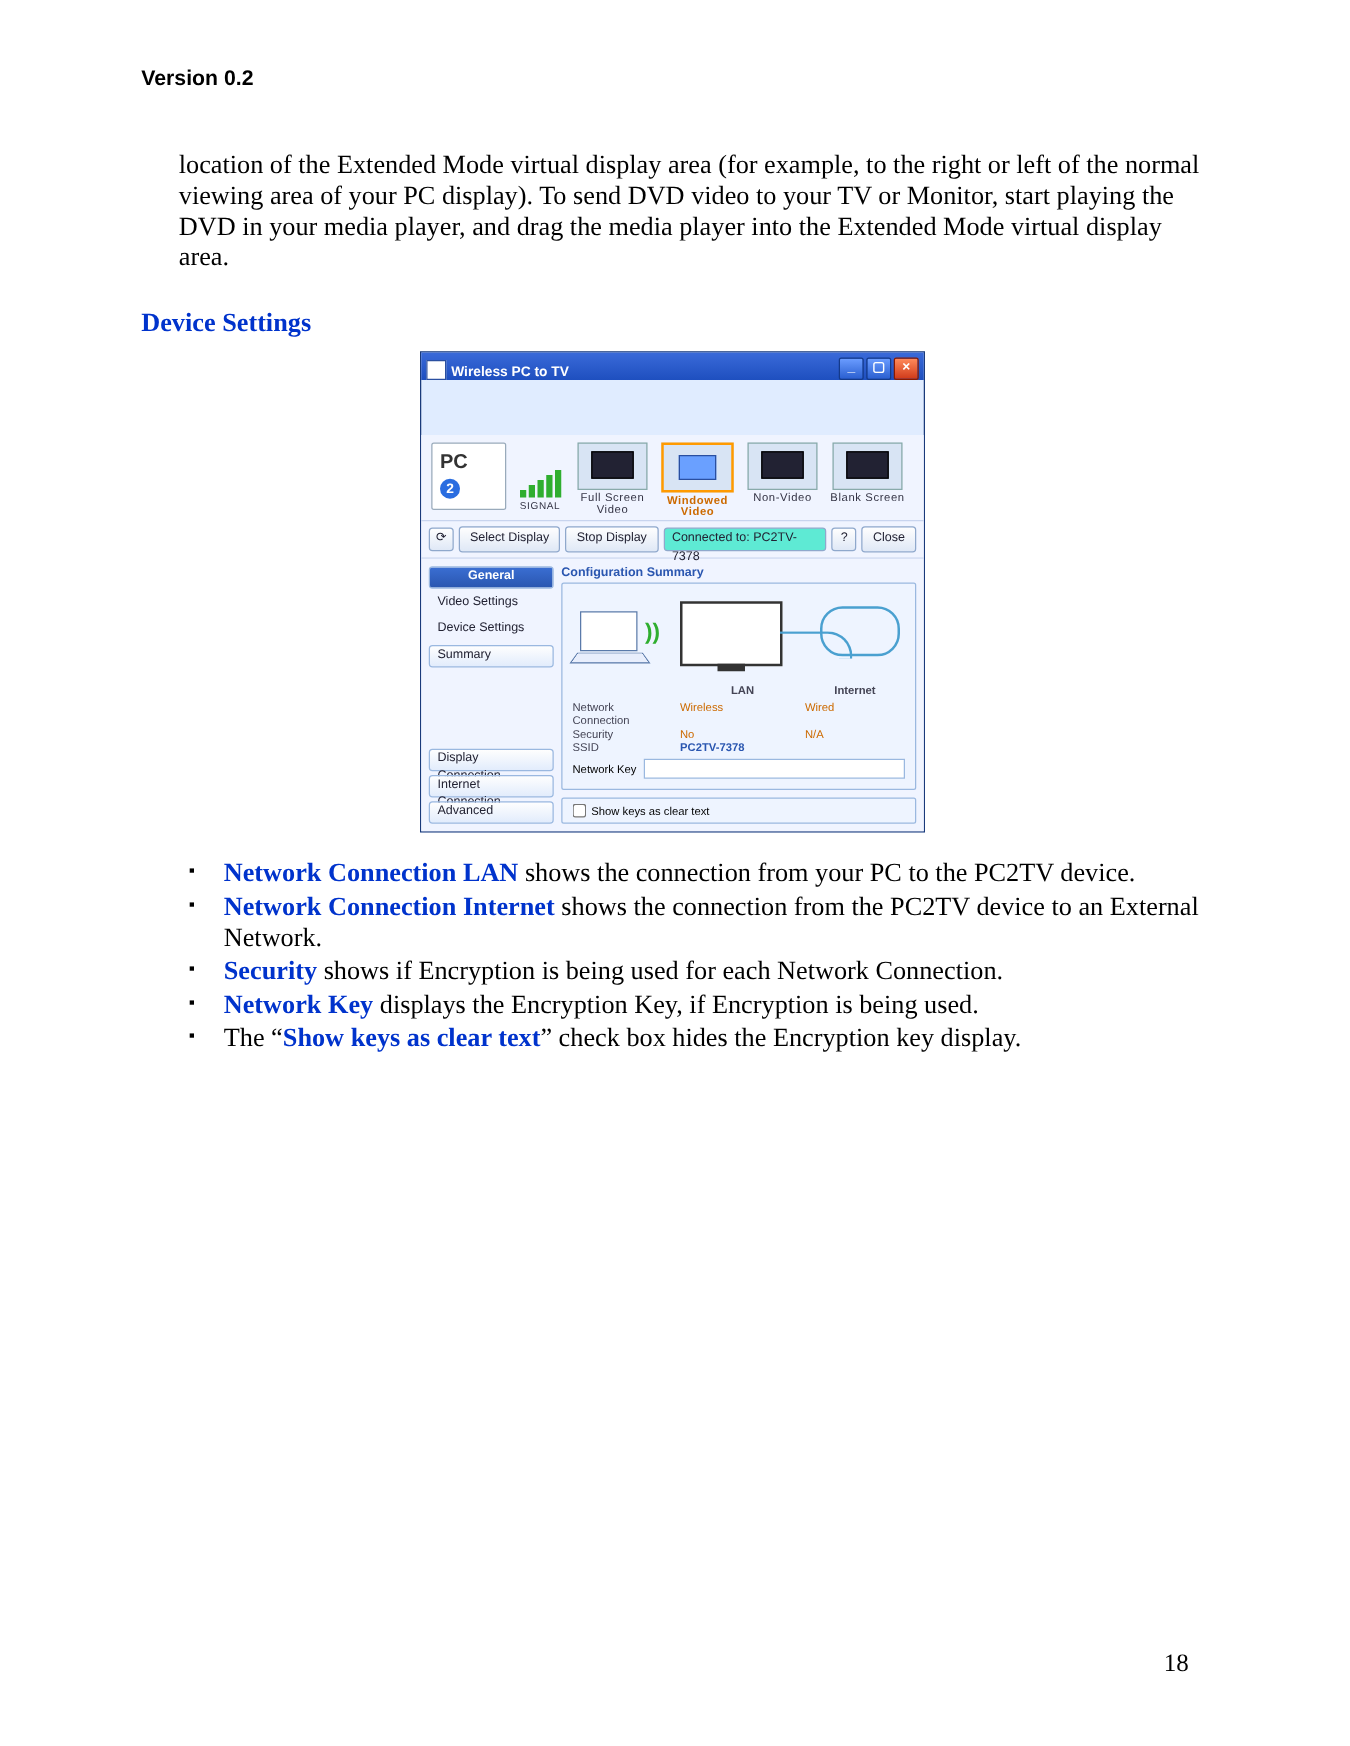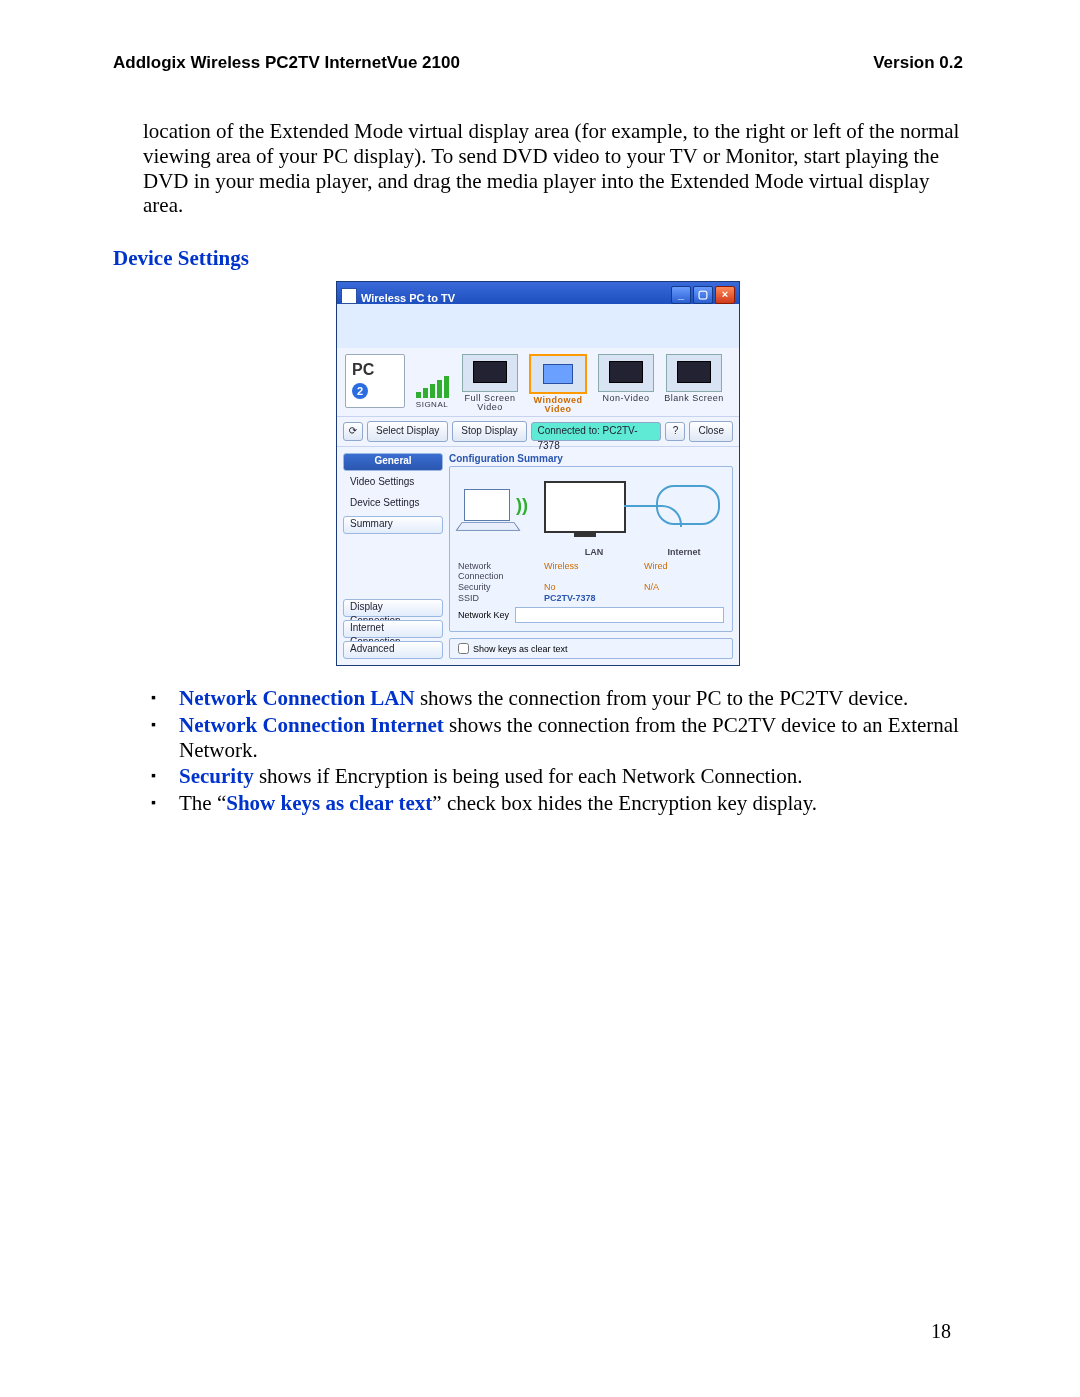--- a/index.html
+++ b/index.html
@@ -197,21 +197,20 @@
     margin-top:6px; font-size:9px; display:flex; align-items:center; gap:4px;
   }
   .under input[type=checkbox]{ width:11px; height:11px; margin:0; }
 </style>
 </head>
 <body>
 
 <div class="page">
 
   <div class="hdr">
-    <span>Addlogix Wireless PC2TV InternetVue 2100</span>
     <span>Version 0.2</span>
   </div>
 
   <p class="para">location of the Extended Mode virtual display area (for example, to the right or left of the normal viewing area of your PC display). To send DVD video to your TV or Monitor, start playing the DVD in your media player, and drag the media player into the Extended Mode virtual display area.</p>
 
   <div class="sect-title">Device Settings</div>
 
   <div class="figwrap">
 
     <div class="app">
@@ -328,19 +327,22 @@
     <li>
       <span class="blue">Network Connection LAN</span><span> shows the connection from your PC to the PC2TV device.</span>
     </li>
     <li>
       <span class="blue">Network Connection Internet</span><span> shows the connection from the PC2TV device to an External Network.</span>
     </li>
     <li>
       <span class="blue">Security</span><span> shows if Encryption is being used for each Network Connection.</span>
     </li>
     <li>
+      <span class="blue">Network Key</span><span> displays the Encryption Key, if Encryption is being used.</span>
+    </li>
+    <li>
       <span>The “</span><span class="blue">Show keys as clear text</span><span>” check box hides the Encryption key display.</span>
     </li>
   </ul>
 
 </div>
 
 <div class="pagenum">18</div>
 
 </body></html>

